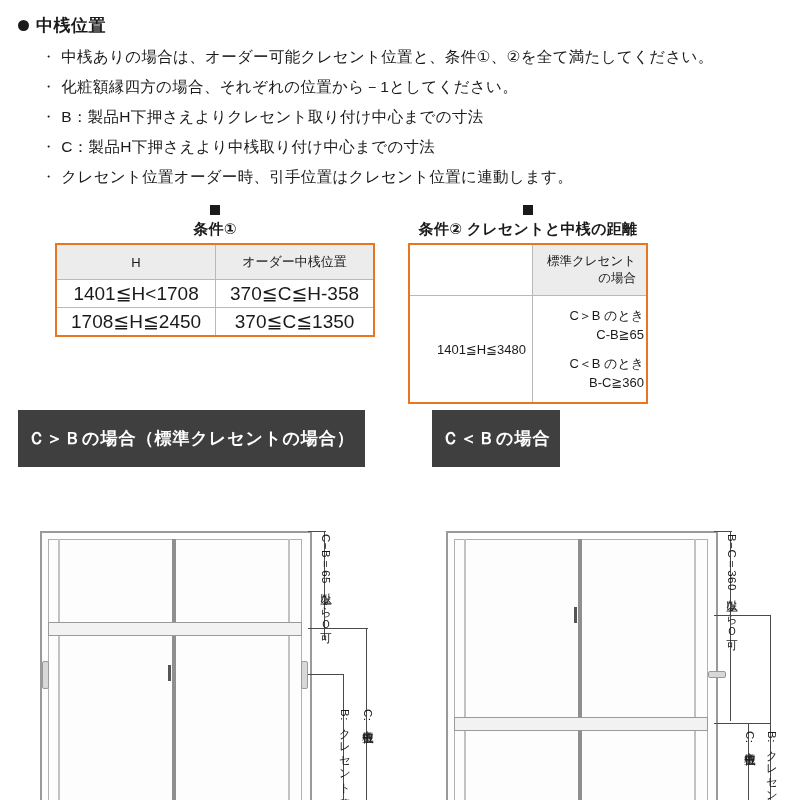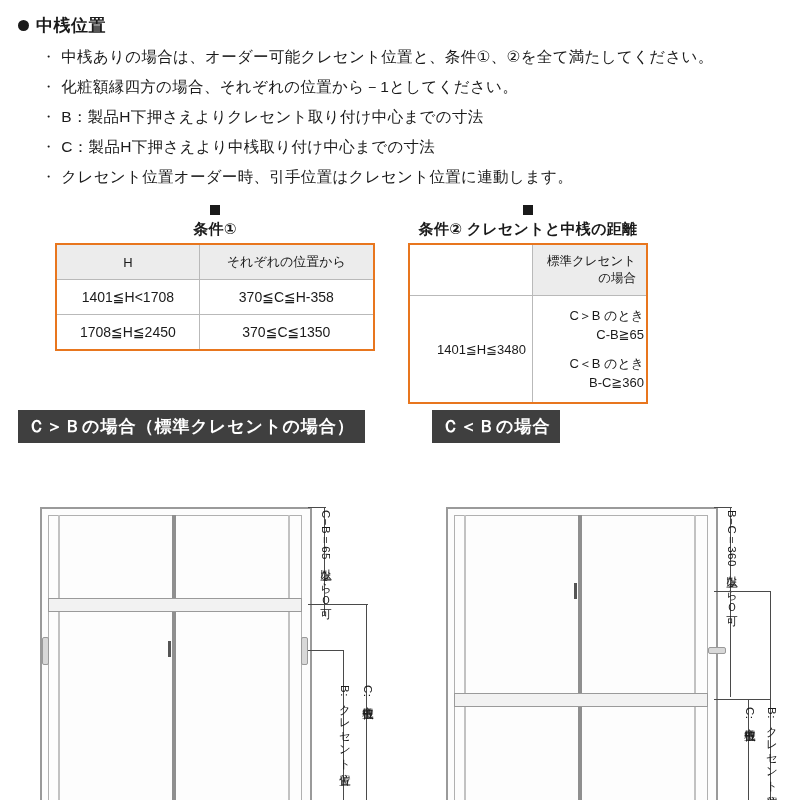--- a/index.html
+++ b/index.html
@@ -34,39 +34,39 @@
     font-size:15px;font-weight:bold;letter-spacing:.3px;
     display:flex;align-items:center;gap:5px;margin-bottom:4px;flex-direction:column;
   }
   .sq{width:10px;height:10px;background:#1a1a1a;display:inline-block;}
   .tbl-wrap1{position:absolute;left:55px;top:205px;}
   .tbl-wrap2{position:absolute;left:408px;top:205px;}
   table{border-collapse:collapse;}
   .t1{width:320px;border:2px solid #e8761e;}
   .t1 th,.t1 td{
     border:1px solid #b9b9b9;
-    font-size:14px;font-weight:normal;text-align:center;
-    padding:9px 4px;
+    font-size:19px;font-weight:normal;text-align:center;
+    padding:2px 4px;
   }
   .t1 thead th{background:#ececec;font-size:13px;padding:8px 4px;}
   .t2{width:240px;border:2px solid #e8761e;}
   .t2 th,.t2 td{
     border:1px solid #b9b9b9;text-align:right;font-weight:normal;
   }
   .t2 .hd{background:#ececec;font-size:12.5px;padding:8px 10px;line-height:17px;}
   .t2 .lbl{font-size:13px;padding:6px;width:110px;}
   .t2 .val{font-size:13px;padding:10px 2px;line-height:19px;}
   .t2 .blank{background:#ffffff;border:none;}
   
   .fig{position:absolute;}
   .fig-title{
     display:inline-block;
     background:#3f3f3f;color:#ffffff;
     font-size:17px;font-weight:bold;letter-spacing:1px;
-    padding:5px 10px;
+    padding:17px 10px;
   }
   .diagram{position:relative;}
   .frame-outer{position:absolute;border:2px solid #9a9a9a;background:#fdfdfd;}
   .frame-inner{position:absolute;border:1px solid #b0b0b0;}
   .mullion{position:absolute;background:#8f8f8f;}
   .pane-line{position:absolute;background:#c2c2c2;}
   .rail{position:absolute;border:1px solid #9a9a9a;background:#f2f2f2;}
   .handle{position:absolute;background:#d8d8d8;border:1px solid #9a9a9a;border-radius:2px;}
   .dimline{position:absolute;background:#4a4a4a;}
   .vlabel{
@@ -110,21 +110,21 @@
 
 <div class="tbl-wrap1">
   <div class="tbl-title">
     <span class="sq"></span>
     <span>条件①</span>
   </div>
   <table class="t1">
     <thead>
       <tr>
         <th>H</th>
-        <th>それぞれの位置から</th>
+        <th>オーダー中桟位置</th>
       </tr>
     </thead>
     <tbody>
       <tr>
         <td>1401≦H&lt;1708</td>
         <td>370≦C≦H-358</td>
       </tr>
       <tr>
         <td>1708≦H≦2450</td>
         <td>370≦C≦1350</td>

